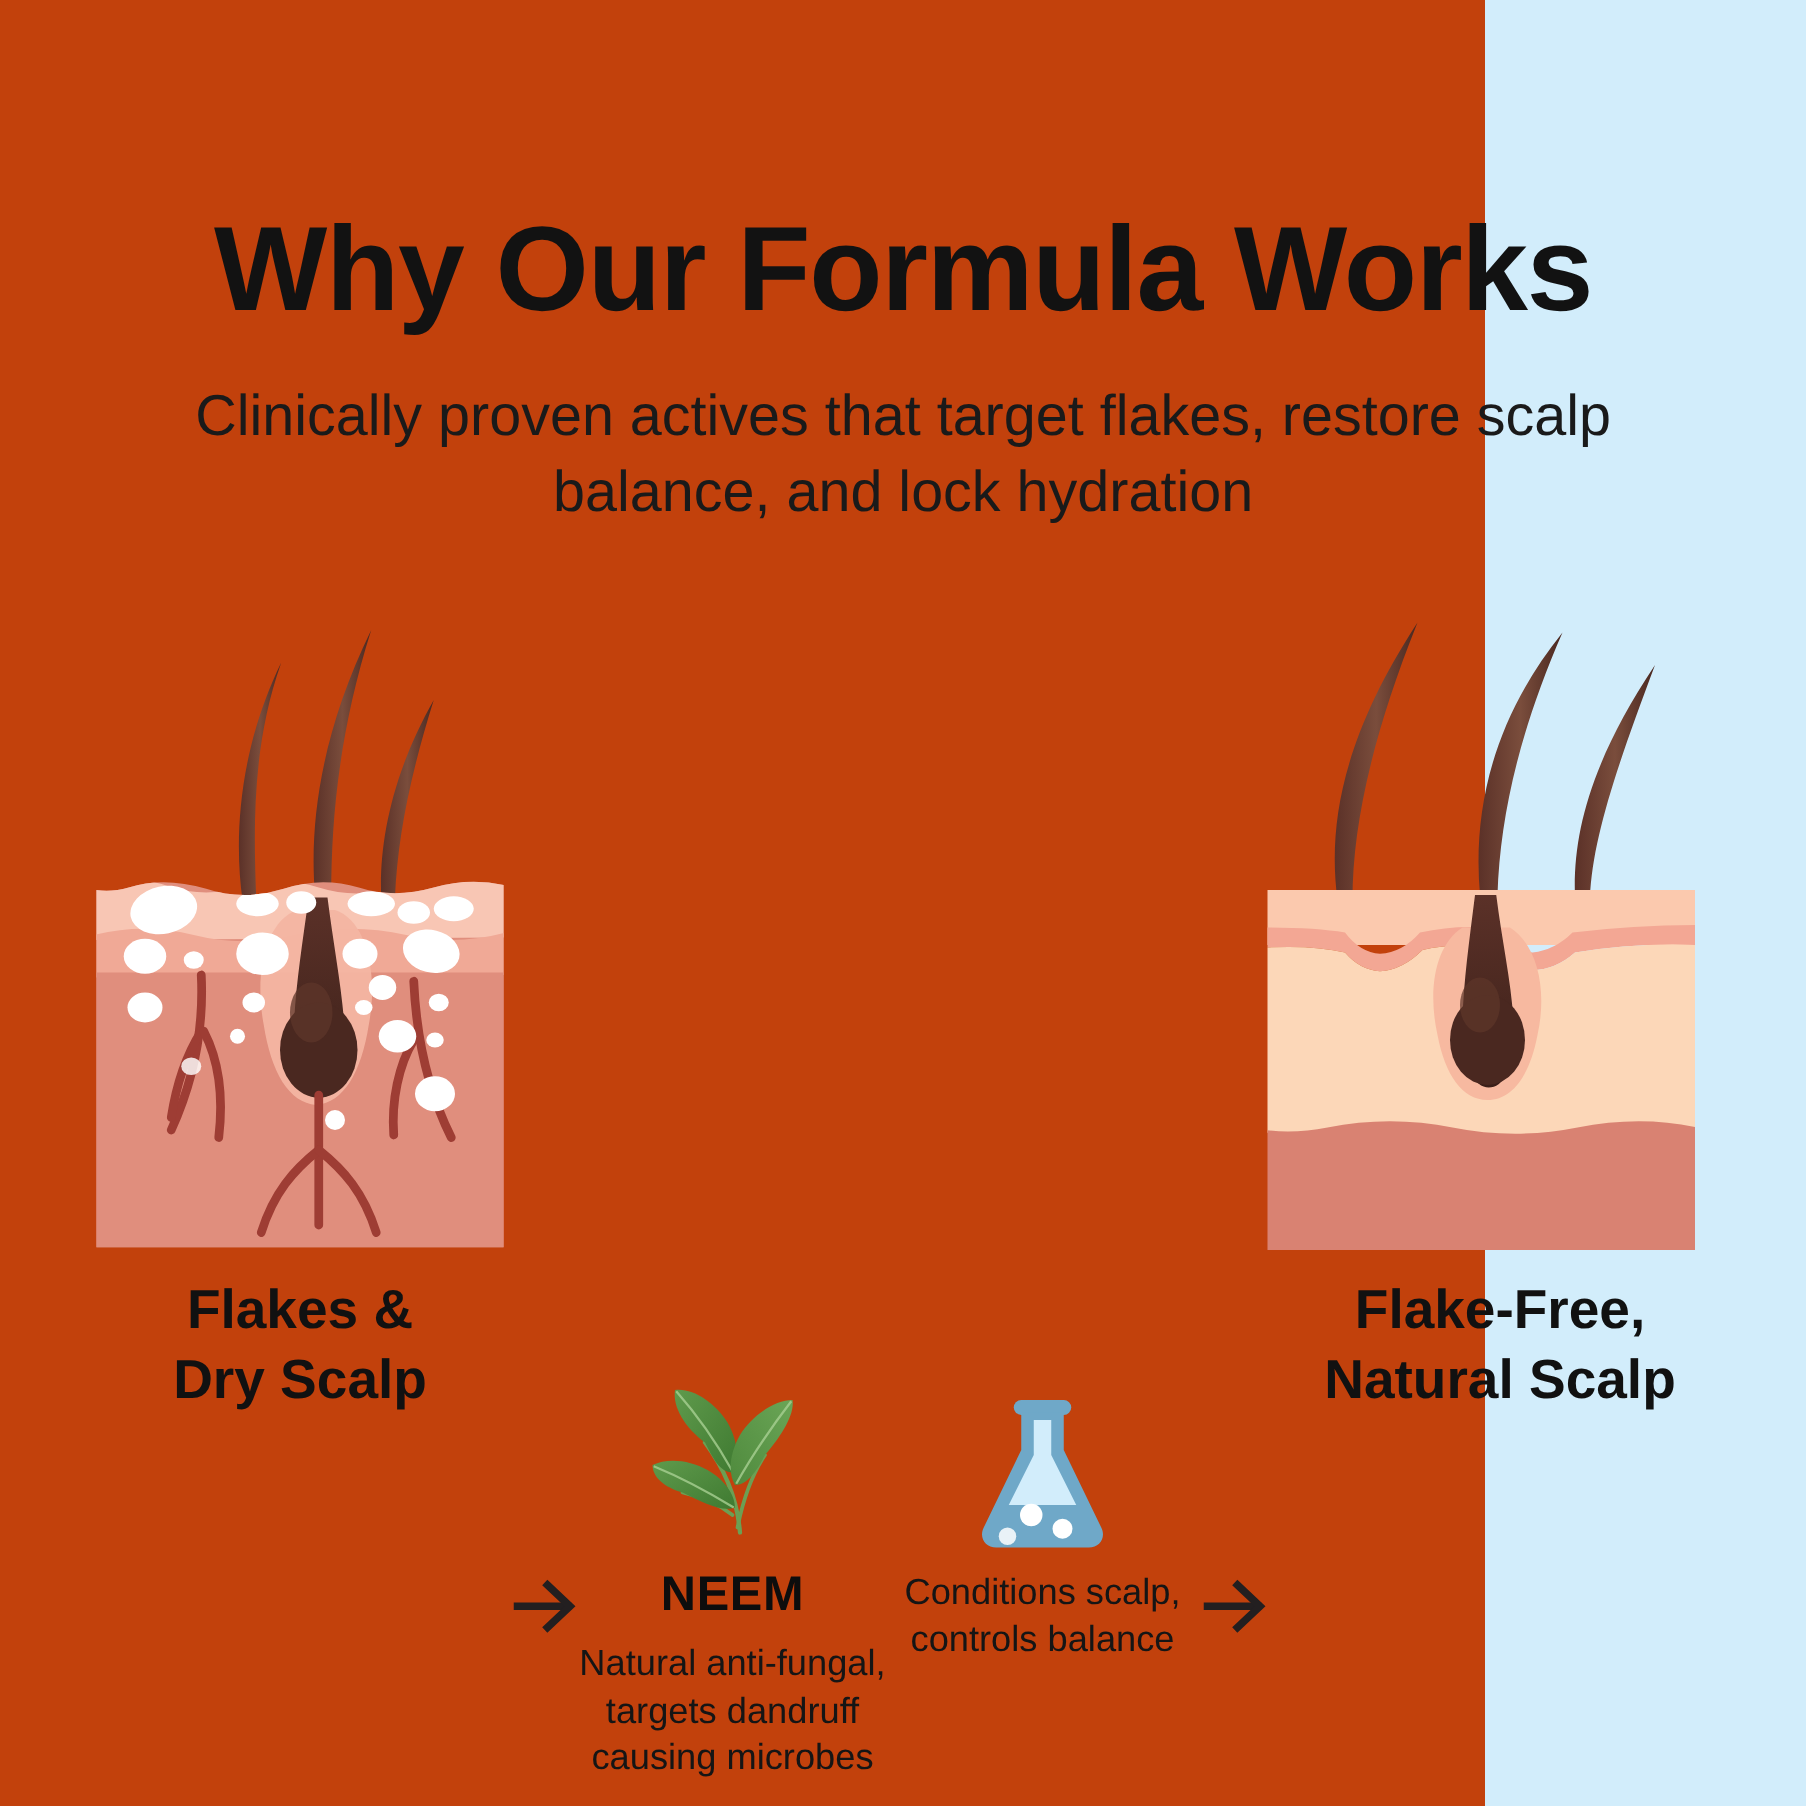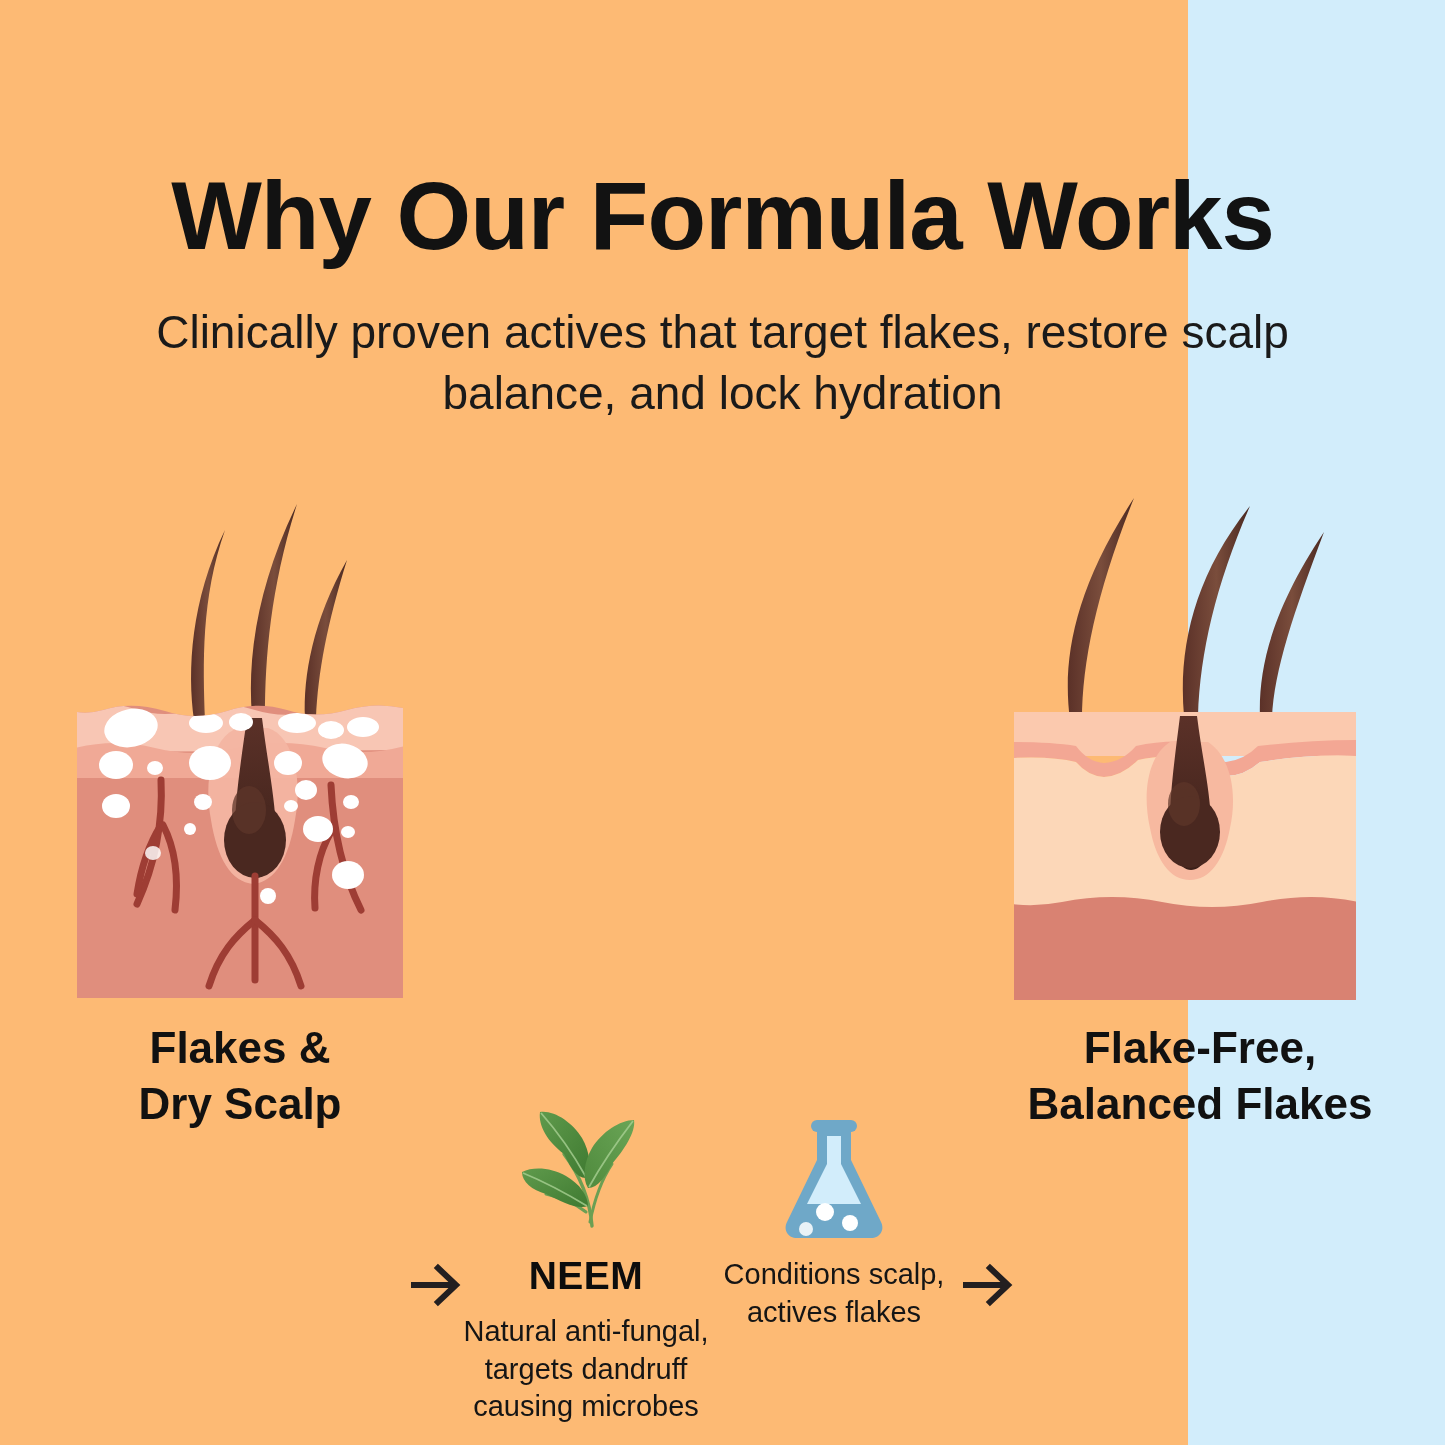--- a/index.html
+++ b/index.html
@@ -11,21 +11,21 @@
     height: 1445px;
     background: #d2edfb;
     font-family: "Liberation Sans", sans-serif;
     overflow: hidden;
     position: relative;
   }
   .canvas {
     position: relative;
     width: 1188px;
     height: 1445px;
-    background: #fdba74;
+    background: #c2410c;
   }
 
   
   .header {
     position: absolute;
     left: 0;
     top: 168px;
     width: 1445px;
     text-align: center;
   }
@@ -279,21 +279,21 @@
           <path d="M46,20 L46,48 L26,88 L80,88 L60,48 L60,20 Z" fill="#d2edfb"></path>
 
           <g fill="#ffffff">
             <circle cx="44" cy="96" r="9"></circle>
             <circle cx="69" cy="107" r="8"></circle>
             <circle cx="25" cy="113" r="7" opacity="0.85"></circle>
           </g>
         </svg>
       </div>
       <div class="ing-desc">Conditions scalp,
-actives flakes</div>
+controls balance</div>
     </div>
 
     <div class="arrow two">
       <svg width="60" height="60" viewBox="0 0 60 60" xmlns="http://www.w3.org/2000/svg">
         <g stroke="#231f20" stroke-width="6" fill="none" stroke-linecap="square">
           <line x1="6" y1="30" x2="46" y2="30"></line>
           <polyline points="30,13 48,30 30,47"></polyline>
         </g>
       </svg>
     </div>
@@ -350,15 +350,15 @@
         </g>
       </svg>
     </div>
 
   </div>
 
   <div class="caption left">Flakes &amp;
 Dry Scalp</div>
 
   <div class="caption right">Flake-Free,
-Balanced Flakes</div>
+Natural Scalp</div>
 
 </div>
 
 </body></html>

